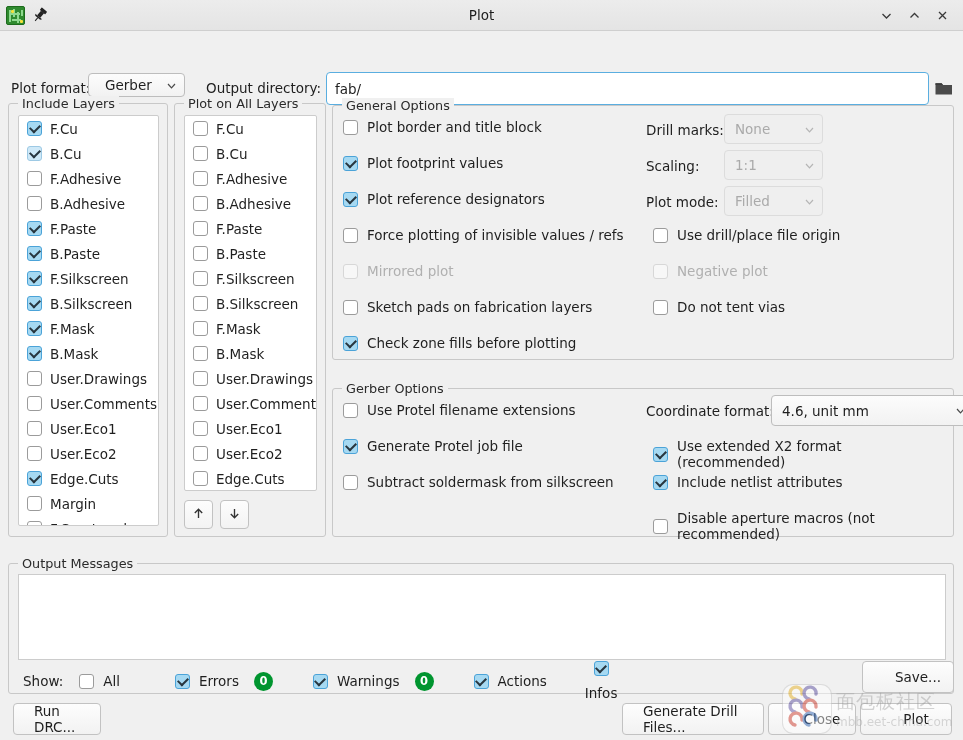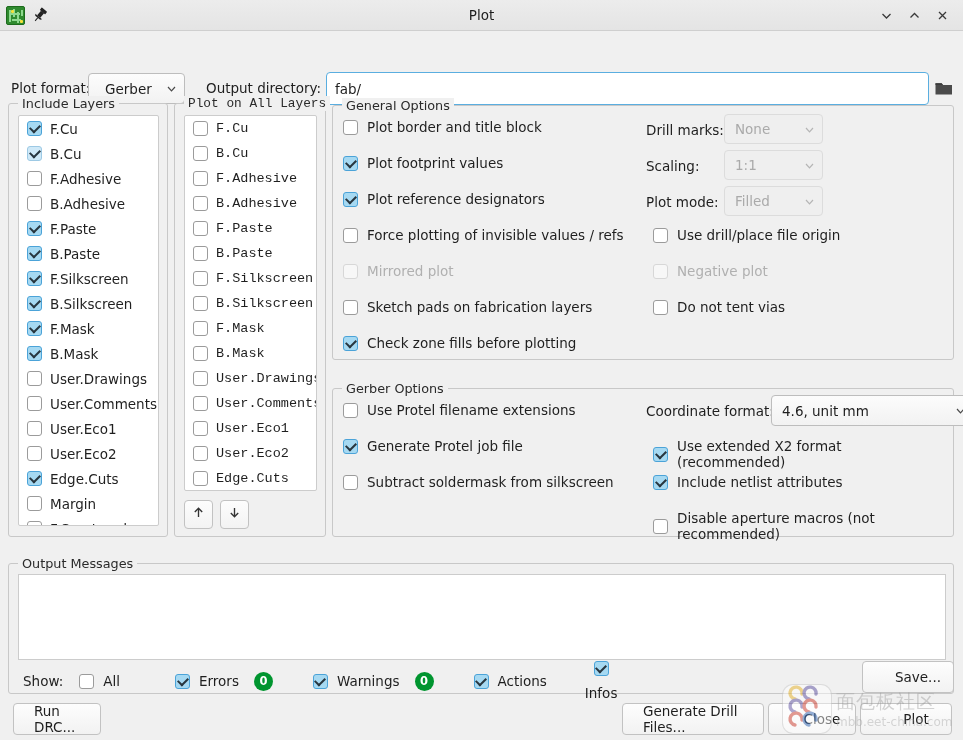--- a/index.html
+++ b/index.html
@@ -63,41 +63,41 @@
     background: linear-gradient(#fcfcfc,#f2f2f2);
     border: 1px solid #bdbdbd; border-radius: 4px;
     display: flex; align-items: center; padding: 0 6px 0 10px;
     font-size: 13.5px; color: #1e1e1e; cursor: default;
   }
   .combo .chev { margin-left: auto; padding-left: 10px; display:flex; }
   .combo.disabled {
     background: #efefef; border-color: #dcdcdc; color: #aaaaaa;
   }
   .combo.disabled .chev svg { stroke: #b5b5b5; }
-  #plot-format-combo { position: absolute; left: 88px; top: 42px; width: 97px; height: 31px; padding-left: 16px; }
+  #plot-format-combo { position: absolute; left: 88px; top: 42px; width: 97px; height: 24px; padding-left: 16px; }
   #output-dir-label { position: absolute; left: 206px; top: 49px; }
   #output-dir-input {
     position: absolute; left: 326px; top: 41px; width: 603px; height: 33px;
     border: 1px solid #5aaee0; border-radius: 4px; background: #ffffff;
     font-family: "DejaVu Sans","Liberation Sans",sans-serif; font-size: 13.5px;
     color: #1e1e1e; padding: 0 8px; outline: none;
   }
   #browse-dir-button {
     position: absolute; left: 932px; top: 44px; width: 24px; height: 26px;
     display: flex; align-items: center; justify-content: center; cursor: default;
   }
 
   
   .group { position: absolute; border: 1px solid #c8c8c8; border-radius: 3px; }
   .group > .gtitle {
     position: absolute; top: -8px; left: 9px; background: #f0f0f0;
     padding: 0 4px; font-size: 12.8px; color: #2a2a2a; white-space: nowrap;
   }
   #include-layers-group { left: 8px; top: 103px; width: 160px; height: 434px; }
-  #plot-all-layers-group { left: 174px; top: 103px; width: 152px; height: 434px; font-family: Liberation Mono, monospace; }
+  #plot-all-layers-group { left: 174px; top: 103px; width: 152px; height: 434px; }
   #general-options-group { left: 332px; top: 105px; width: 622px; height: 255px; }
   #gerber-options-group { left: 332px; top: 388px; width: 622px; height: 149px; }
   #output-messages-group { left: 8px; top: 563px; width: 946px; height: 131px; }
 
   .layerlist {
     position: absolute; background: #ffffff; border: 1px solid #cccccc; border-radius: 2px;
     overflow: hidden;
   }
   #include-layers-list { left: 9px; top: 11px; width: 141px; height: 411px; }
   #plot-all-layers-list { left: 9px; top: 11px; width: 133px; height: 376px; }

